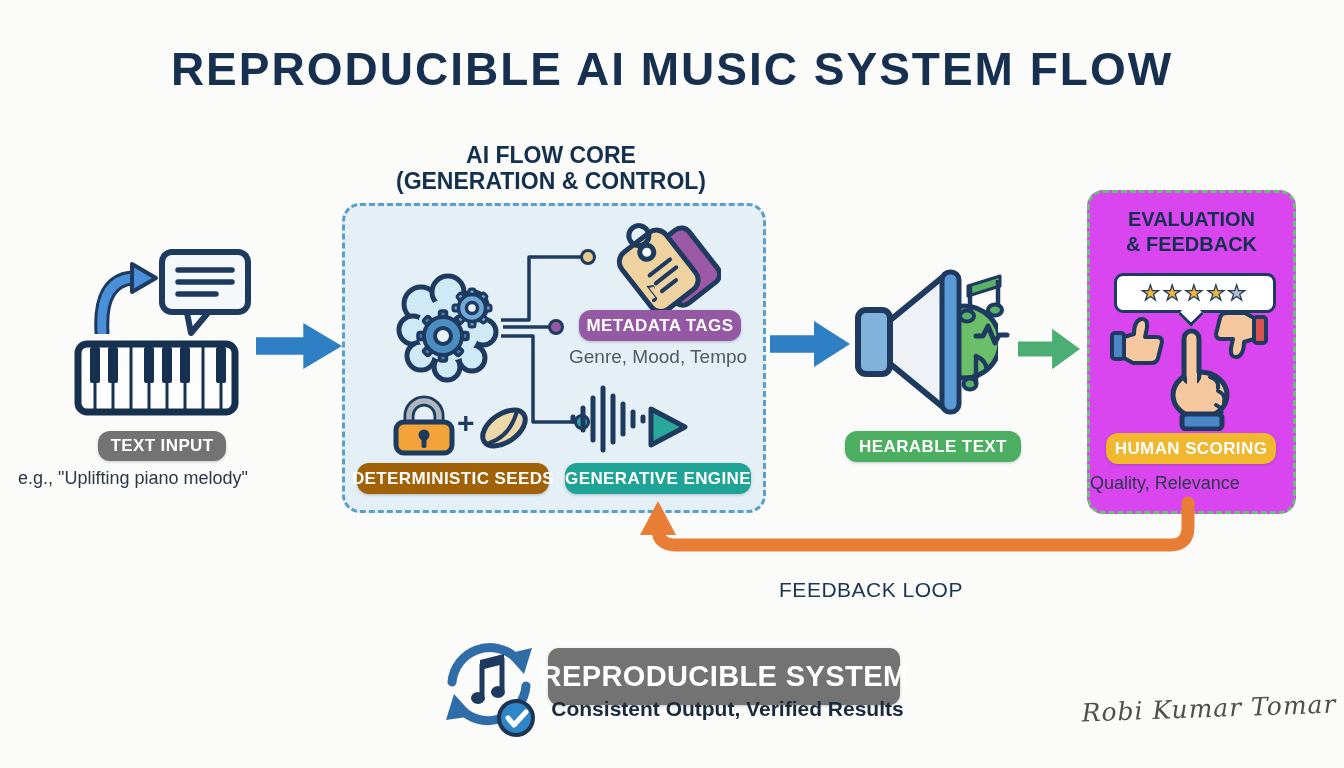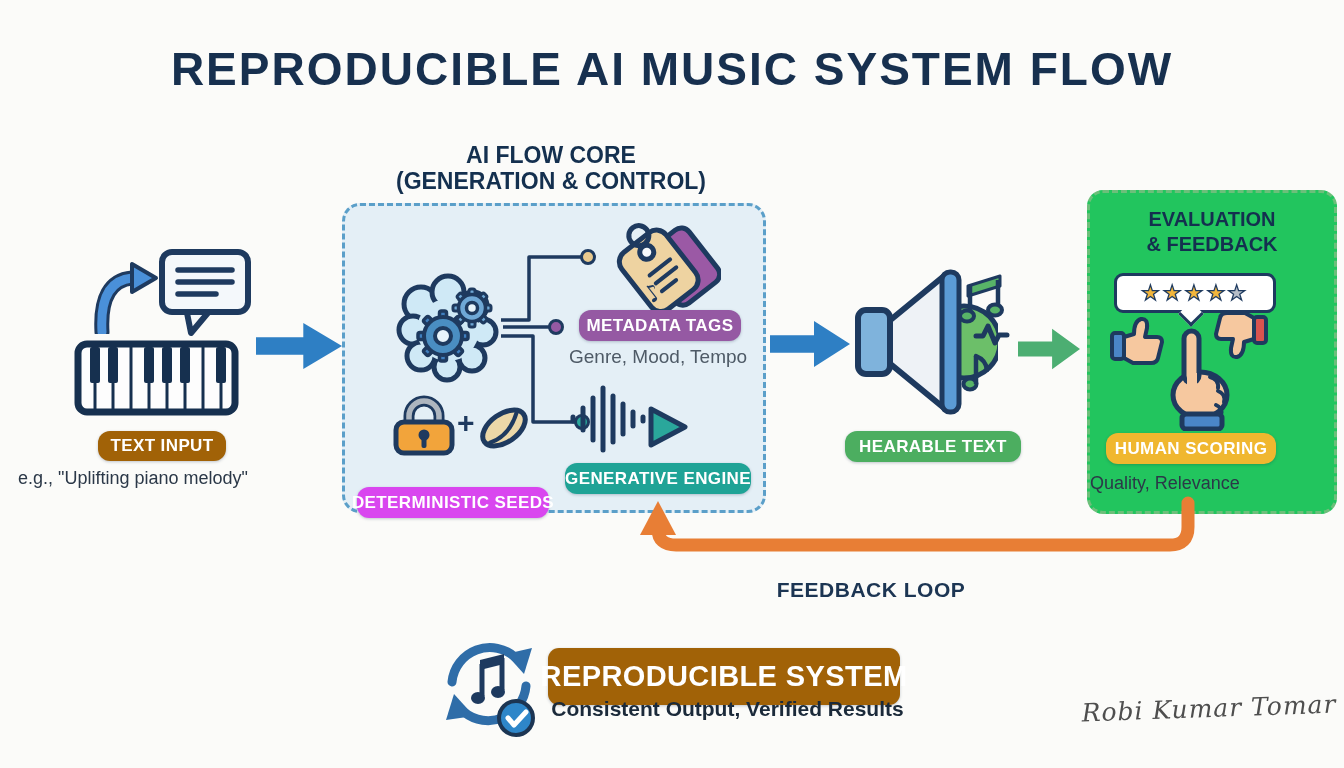--- a/index.html
+++ b/index.html
@@ -14,30 +14,30 @@
     font-size:46px;font-weight:bold;letter-spacing:2px;color:#17304f;}
 
   
   .section-header{position:absolute;text-align:center;font-weight:bold;color:#14304f;line-height:26px;}
   .core-header{left:391px;top:142px;width:320px;font-size:23px;}
   .eval-header{left:0;top:14px;width:100%;font-size:20px;line-height:25px;}
 
   
   .core-box{left:342px;top:203px;width:418px;height:304px;background:#e4eff6;
     border:3px dashed #5b9fc9;border-radius:18px;}
-  .eval-box{left:1087px;top:190px;width:203px;height:318px;background:#22c55e;
-    border:3px dashed #6cbf7a;border-radius:16px;padding-left:41px;}
+  .eval-box{left:1087px;top:190px;width:203px;height:318px;background:#d946ef;
+    border:3px dashed #6cbf7a;border-radius:16px;}
 
   
   .badge{position:absolute;display:flex;align-items:center;justify-content:center;
     color:#fff;font-weight:bold;border-radius:12px;letter-spacing:.4px;
     font-size:17px;box-shadow:0 1px 3px rgba(20,40,70,.25);white-space:nowrap;}
-  .badge-blue{background:#a16207;}
+  .badge-blue{background:#737373;}
   .badge-purple{background:#9559a3;}
-  .badge-orange{background:#d946ef;margin-top:24px;}
+  .badge-orange{background:#a16207;}
   .badge-teal{background:#1fa396;}
   .badge-green{background:#4cae60;}
   .badge-yellow{background:#f0b72f;}
 
   .sub-text{position:absolute;text-align:left;color:#4e5a66;font-size:19px;}
   .dark-text{color:#2b3848;}
 
   
   .flow-arrow{position:absolute;
     clip-path:polygon(0 32%,55% 32%,55% 2%,100% 50%,55% 98%,55% 68%,0 68%);}
@@ -52,21 +52,21 @@
     letter-spacing:3px;-webkit-text-stroke:1.3px #1e3a5f;line-height:1;}
   .stars-gold{color:#f2b63c;}
   .stars-gray{color:#b6bec8;margin-left:-1px;}
   .bubble-tail{position:absolute;left:92px;top:112px;width:15px;height:15px;
     background:#fff;border-right:3px solid #1e3a5f;border-bottom:3px solid #1e3a5f;
     transform:rotate(45deg);}
 
   .plus-sign{position:absolute;font-size:30px;font-weight:bold;color:#1e3a5f;}
 
   .feedback-label{position:absolute;left:756px;top:578px;width:230px;text-align:center;
-    font-size:21px;font-weight:bold;color:#1c3553;letter-spacing:.5px;}
+    font-size:21px;font-weight:normal;color:#1c3553;letter-spacing:.5px;}
 
   .footer-sub{position:absolute;left:500px;top:697px;width:455px;text-align:center;
     font-size:21px;font-weight:600;color:#1b2a3a;}
 
   .signature{position:absolute;left:1078px;top:694px;width:262px;text-align:center;
     font-family:"DejaVu Serif",serif;font-style:italic;font-size:25px;color:#4e4e4e;
     letter-spacing:1px;transform:rotate(-2deg);}
 
   svg{display:block;}
 </style>

